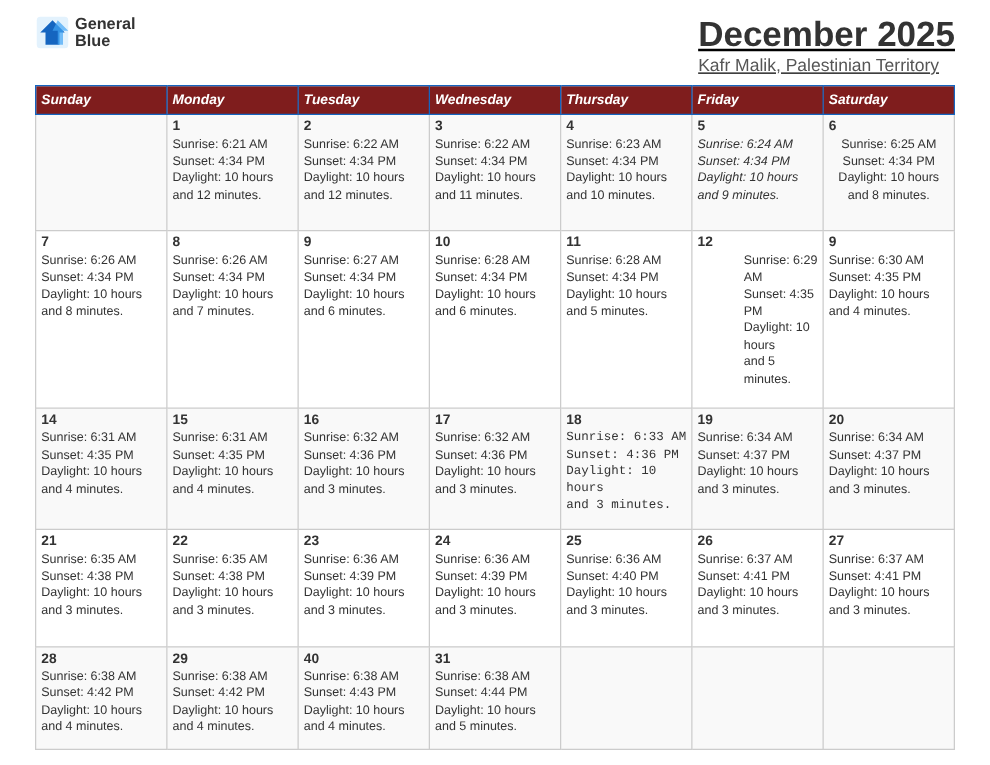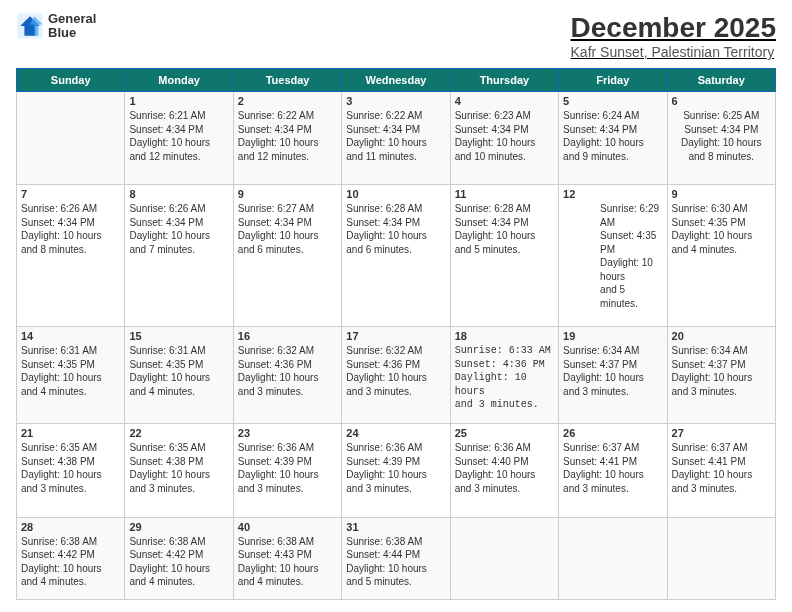--- a/index.html
+++ b/index.html
@@ -6,21 +6,21 @@
     body {
       font-family: Arial, sans-serif;
       background: #fff;
       width: 792px;
       height: 612px;
       overflow: hidden;
     }
     .page {
       width: 792px;
       height: 612px;
-      padding: 12px 16px;
+      padding: 12px 28px;
       display: flex;
       flex-direction: column;
     }
     .header {
       display: flex;
       justify-content: space-between;
       align-items: flex-start;
       margin-bottom: 8px;
     }
     .logo {
@@ -52,27 +52,28 @@
       color: #555;
     }
     .calendar {
       flex: 1;
       border: 1px solid #ccc;
       border-collapse: collapse;
       width: 100%;
       table-layout: fixed;
     }
     .calendar th {
-      background-color: #0f766e;
+      background-color: #7f1d1d;
       color: #fff;
       font-size: 11px;
       font-weight: bold;
       padding: 5px 4px;
-      text-align: center;
+      text-align: left;
       border: 1px solid #1565c0;
+      font-style: italic;
     }
     .calendar td {
       border: 1px solid #ccc;
       vertical-align: top;
       padding: 3px 4px;
       font-size: 9px;
       color: #333;
       height: 85px;
     }
     .calendar tr:nth-child(odd) td {
@@ -107,21 +108,21 @@
         <polygon points="20,6 34,20 28,20 28,34 12,34 12,20 6,20" fill="#1565c0"></polygon>
         <polygon points="26,6 38,18 32,18 32,34 26,34 26,18 20,18" fill="#42a5f5" opacity="0.7"></polygon>
       </svg>
       <div class="logo-text">
         <div>General</div>
         <div>Blue</div>
       </div>
     </div>
     <div class="title-area">
       <div class="month-title">December 2025</div>
-      <div class="subtitle">Kafr Sunset, Palestinian Territory</div>
+      <div class="subtitle">Kafr Malik, Palestinian Territory</div>
     </div>
   </div>
 
   <table class="calendar">
     <thead>
       <tr id="header-row">
       <th>Sunday</th>
           <th>Monday</th>
           <th>Tuesday</th>
           <th>Wednesday</th>
@@ -156,21 +157,21 @@
           </td>
           <td>
             <span class="day-num">4</span>
             <div class="day-info" style="white-space: pre-line;">Sunrise: 6:23 AM
 Sunset: 4:34 PM
 Daylight: 10 hours
 and 10 minutes.</div>
           </td>
           <td>
             <span class="day-num">5</span>
-            <div class="day-info" style="white-space: pre-line;">Sunrise: 6:24 AM
+            <div class="day-info" style="white-space: pre-line; font-style: italic;">Sunrise: 6:24 AM
 Sunset: 4:34 PM
 Daylight: 10 hours
 and 9 minutes.</div>
           </td>
           <td>
             <span class="day-num">6</span>
             <div class="day-info" style="white-space: pre-line; text-align: center;">Sunrise: 6:25 AM
 Sunset: 4:34 PM
 Daylight: 10 hours
 and 8 minutes.</div>

